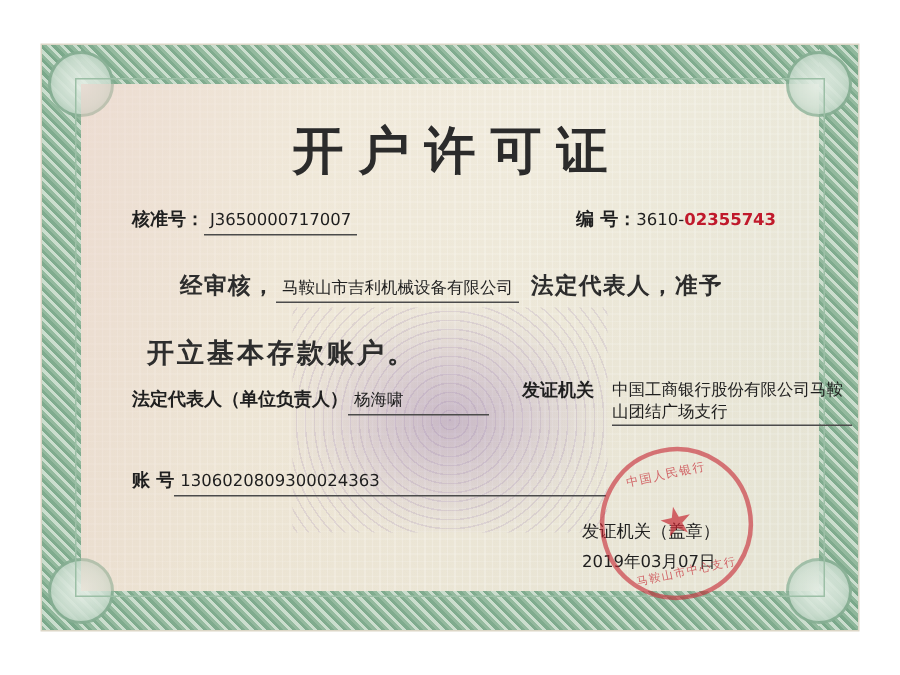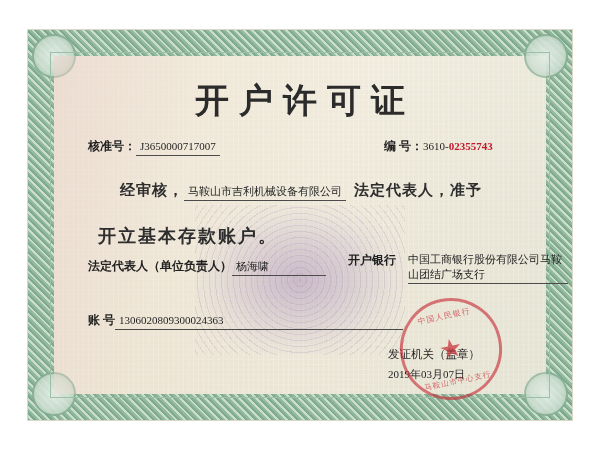--- a/index.html
+++ b/index.html
@@ -130,21 +130,20 @@
     color: #2b2b2b;
     text-indent: 10px;
     font-family: "DejaVu Sans", "Liberation Sans", sans-serif;
   }
 
   .row {
     position: absolute;
     font-size: 11.5px;
     line-height: 16px;
     white-space: nowrap;
-    font-family: Liberation Serif, serif;
   }
   .lbl {
     font-weight: bold;
     color: #1f1f1f;
     font-size: 12px;
   }
   .val {
     color: #1f1f1f;
     font-size: 11px;
   }
@@ -271,21 +270,21 @@
         <span class="big-lbl">经审核，</span><span class="val line-long">马鞍山市吉利机械设备有限公司</span><span class="big-lbl" style="margin-left:8px;">法定代表人，准予</span>
       </div>
 
       <div class="row" id="r-body2">开立基本存款账户。</div>
 
       <div class="row" id="r-legal">
         <span class="lbl">法定代表人（单位负责人）</span><span class="val line-long" style="min-width:86px;">杨海啸</span>
       </div>
 
       <div class="row" id="r-bank">
-        <span class="lbl" style="vertical-align:top;">开户银行</span><span class="val bank-val">中国工商银行股份有限公司马鞍山团结广场支行</span>
+        <span class="lbl" style="vertical-align:top;">发证机关</span><span class="val bank-val">中国工商银行股份有限公司马鞍山团结广场支行</span>
       </div>
 
       <div class="row" id="r-account">
         <span class="lbl">账 号</span><span class="val line-long" style="min-width:280px;">1306020809300024363</span>
       </div>
 
       <div class="row" id="r-issuer">
         <span class="val" style="font-size:11.5px;">发证机关（盖章）</span>
       </div>
 

